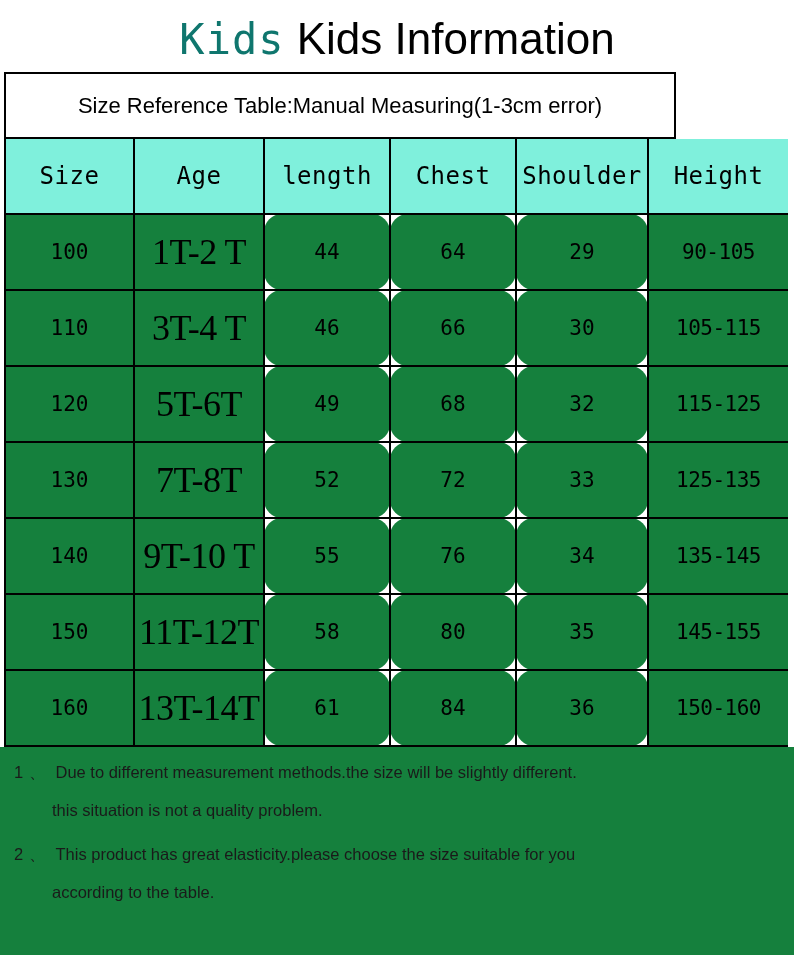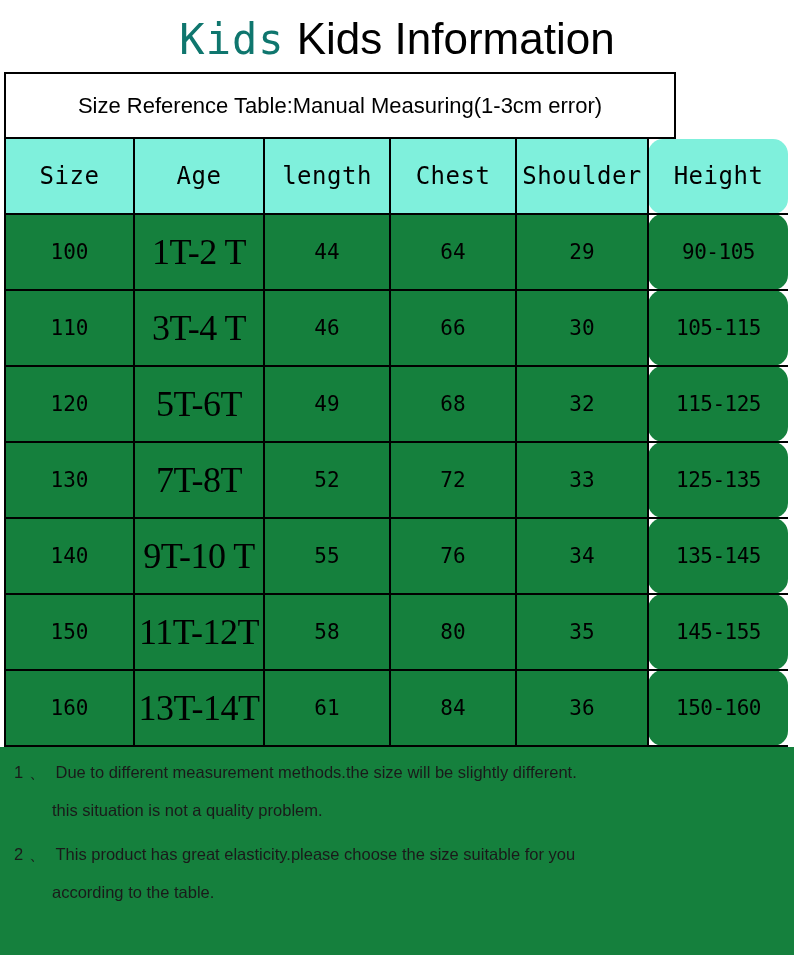--- a/index.html
+++ b/index.html
@@ -75,21 +75,20 @@
   }
   table.size td {
     border-right: 2px solid #000;
     border-bottom: 2px solid #000;
     text-align: center;
     vertical-align: middle;
     padding: 0;
   }
   table.size td:last-child {
     border-right: none;
-    border-radius: 15px;
   }
   table.size thead td {
     background: #7ff0dc;
     height: 74px;
     font-family: "DejaVu Sans Mono", monospace;
     font-size: 24px;
     color: #000;
     letter-spacing: 0.5px;
   }
   table.size tbody td {
@@ -102,20 +101,21 @@
   }
   .c-age {
     font-family: Liberation Serif, serif;
     font-size: 36px;
     letter-spacing: -0.5px;
     margin-top: 47px;
   }
   .c-num {
     font-family: "DejaVu Sans Mono", monospace;
     font-size: 21px;
+    border-radius: 18px;
   }
   .c-height {
     font-family: "DejaVu Sans Mono", monospace;
     font-size: 21px;
     letter-spacing: -0.5px;
   }
 
   
   col.w-size    { width: 128px; }
   col.w-age     { width: 130px; }

